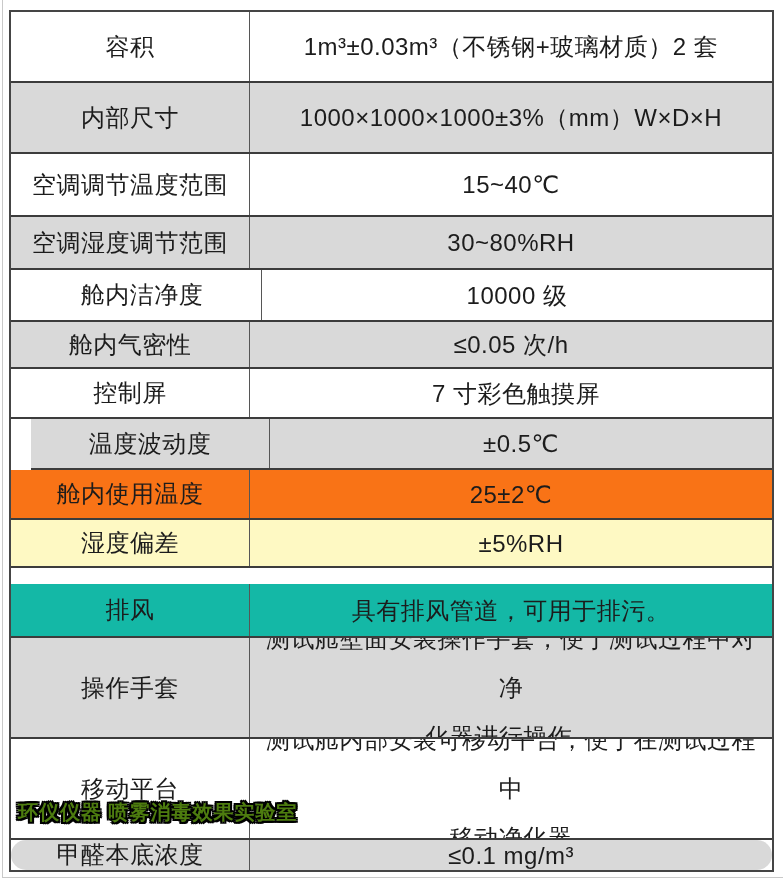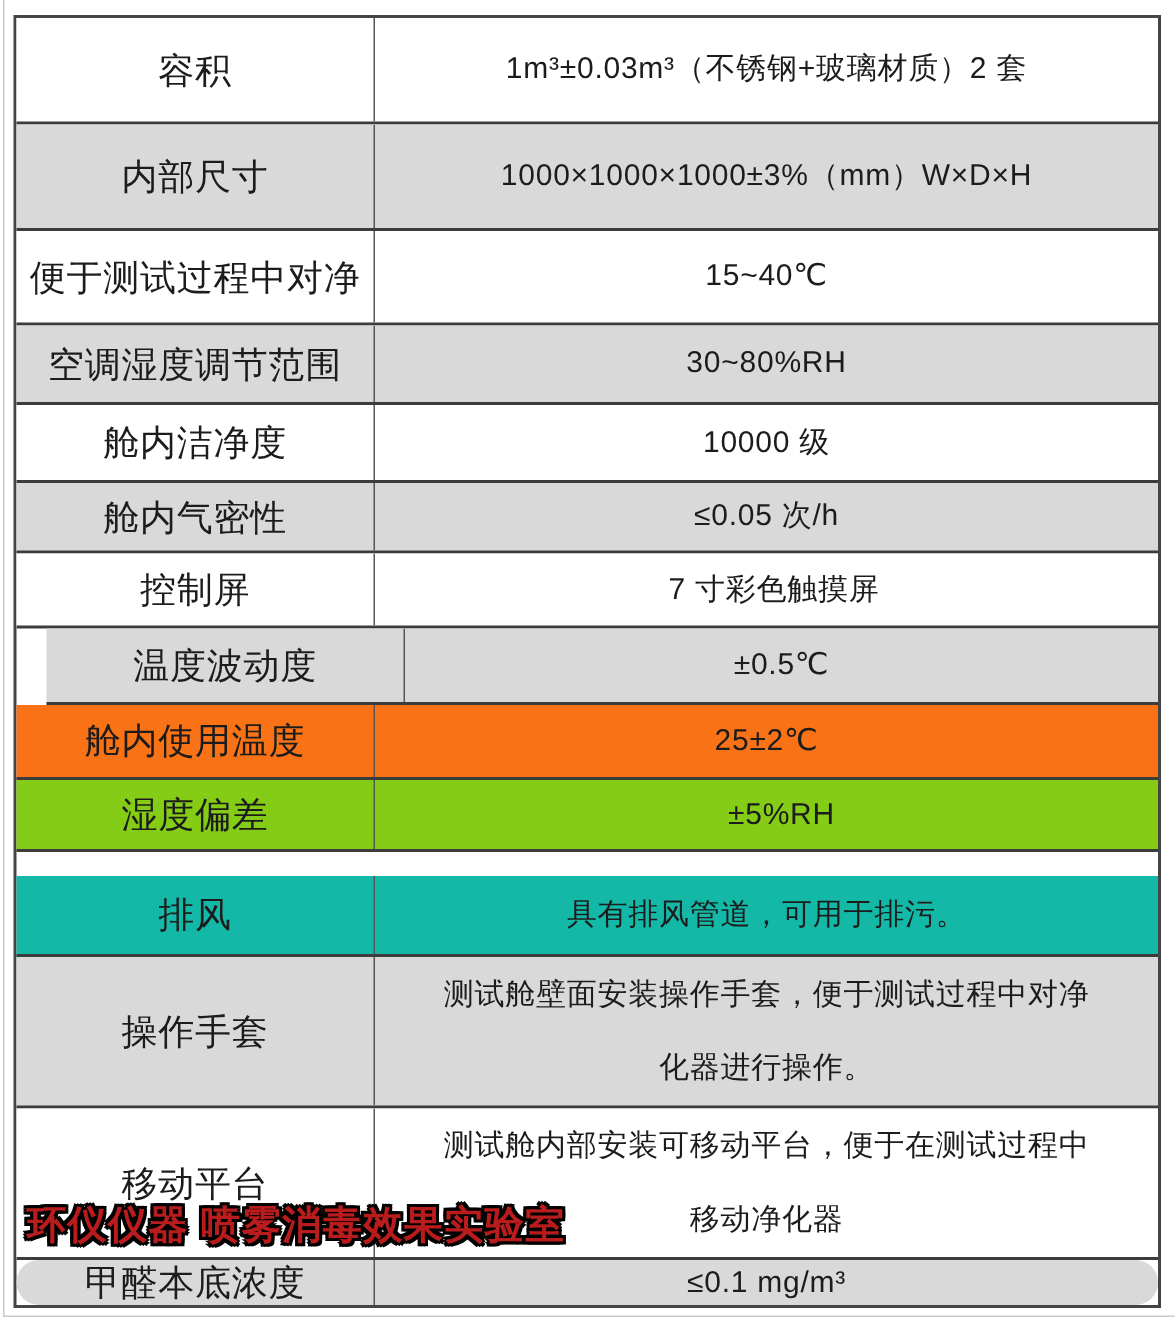--- a/index.html
+++ b/index.html
@@ -60,34 +60,34 @@
     letter-spacing: 0.5px;
     padding: 0 6px;
   }
   .value-cell {
     box-sizing: border-box;
     flex: 1 1 auto;
     display: flex;
     align-items: center;
     justify-content: center;
     text-align: center;
-    font-size: 20px;
+    font-size: 24px;
     line-height: 49px;
     white-space: pre-line;
     padding: 0 10px;
     letter-spacing: 0.5px;
   }
   .watermark {
     position: absolute;
     left: 18px;
     top: 799px;
-    font-size: 26px;
+    font-size: 20px;
     font-weight: bold;
     letter-spacing: 1px;
-    color: #b91c1c;
+    color: #4d7c0f;
     white-space: nowrap;
     text-shadow:
       -2px -2px 0 #000, 2px -2px 0 #000,
       -2px  2px 0 #000, 2px  2px 0 #000,
       -2px  0   0 #000, 2px  0   0 #000,
        0   -2px 0 #000, 0    2px 0 #000;
     z-index: 5;
   }
 </style>
 </head>
@@ -100,30 +100,30 @@
     <div class="label-cell">容积</div>
     <div class="value-cell">1m³±0.03m³（不锈钢+玻璃材质）2 套</div>
   </div>
 
   <div class="row" style="flex: 0 0 71px; background: rgb(217, 217, 217);">
     <div class="label-cell">内部尺寸</div>
     <div class="value-cell">1000×1000×1000±3%（mm）W×D×H</div>
   </div>
 
   <div class="row" style="flex: 0 0 63px; background: rgb(255, 255, 255);">
-    <div class="label-cell">便于测试过程中对净</div>
+    <div class="label-cell">空调调节温度范围</div>
     <div class="value-cell">15~40℃</div>
   </div>
 
   <div class="row" style="flex: 0 0 53px; background: rgb(217, 217, 217);">
     <div class="label-cell">空调湿度调节范围</div>
     <div class="value-cell">30~80%RH</div>
   </div>
 
-  <div class="row" style="flex: 0 0 52px; background: rgb(255, 255, 255);">
+  <div class="row" style="flex: 0 0 52px; background: rgb(255, 255, 255); padding-left: 12px;">
     <div class="label-cell">舱内洁净度</div>
     <div class="value-cell">10000 级</div>
   </div>
 
   <div class="row" style="flex: 0 0 47px; background: rgb(217, 217, 217);">
     <div class="label-cell">舱内气密性</div>
     <div class="value-cell">≤0.05 次/h</div>
   </div>
 
   <div class="row" style="flex: 0 0 50px; background: rgb(255, 255, 255); gap: 10px;">
@@ -134,21 +134,21 @@
   <div class="row" style="flex: 0 0 51px; background: rgb(217, 217, 217); margin-left: 20px;">
     <div class="label-cell">温度波动度</div>
     <div class="value-cell">±0.5℃</div>
   </div>
 
   <div class="row" style="flex: 0 0 50px; background: #f97316;">
     <div class="label-cell">舱内使用温度</div>
     <div class="value-cell">25±2℃</div>
   </div>
 
-  <div class="row" style="flex: 0 0 48px; background: #84cc16; gap: 20px;">
+  <div class="row" style="flex: 0 0 48px; background: #fef9c3; gap: 20px;">
     <div class="label-cell">湿度偏差</div>
     <div class="value-cell">±5%RH</div>
   </div>
 
   <div class="row" style="flex: 0 0 54px; background: #14b8a6; margin-top: 16px;">
     <div class="label-cell">排风</div>
     <div class="value-cell">具有排风管道，可用于排污。</div>
   </div>
 
   <div class="row" style="flex: 0 0 101px; background: rgb(217, 217, 217);">

